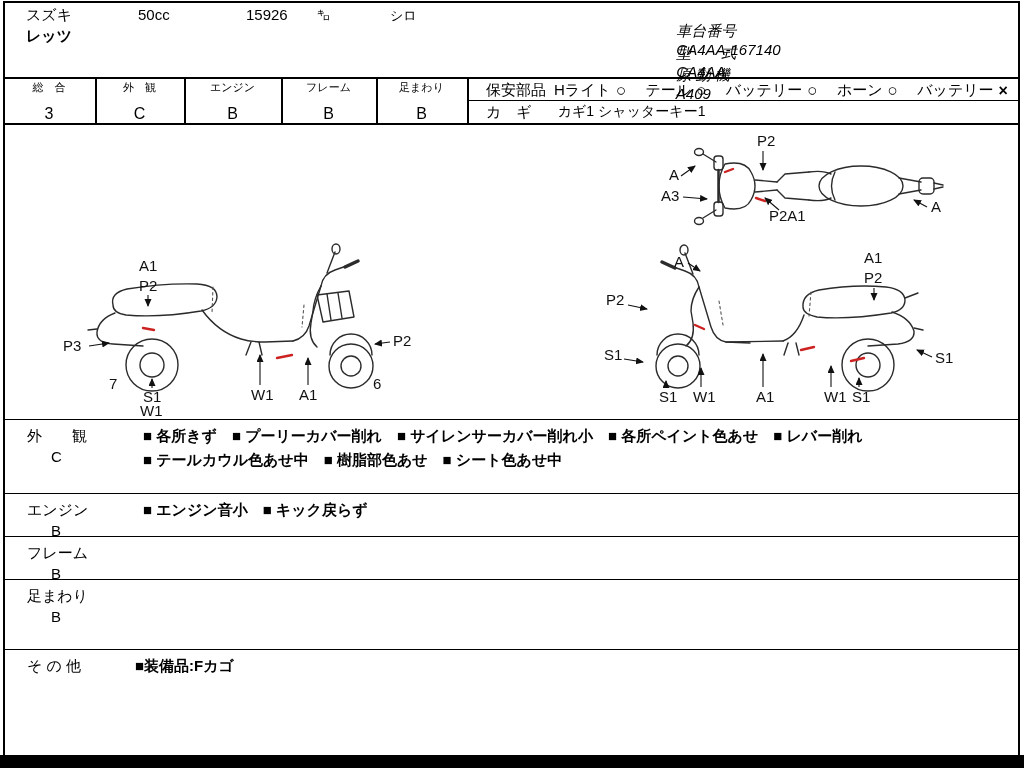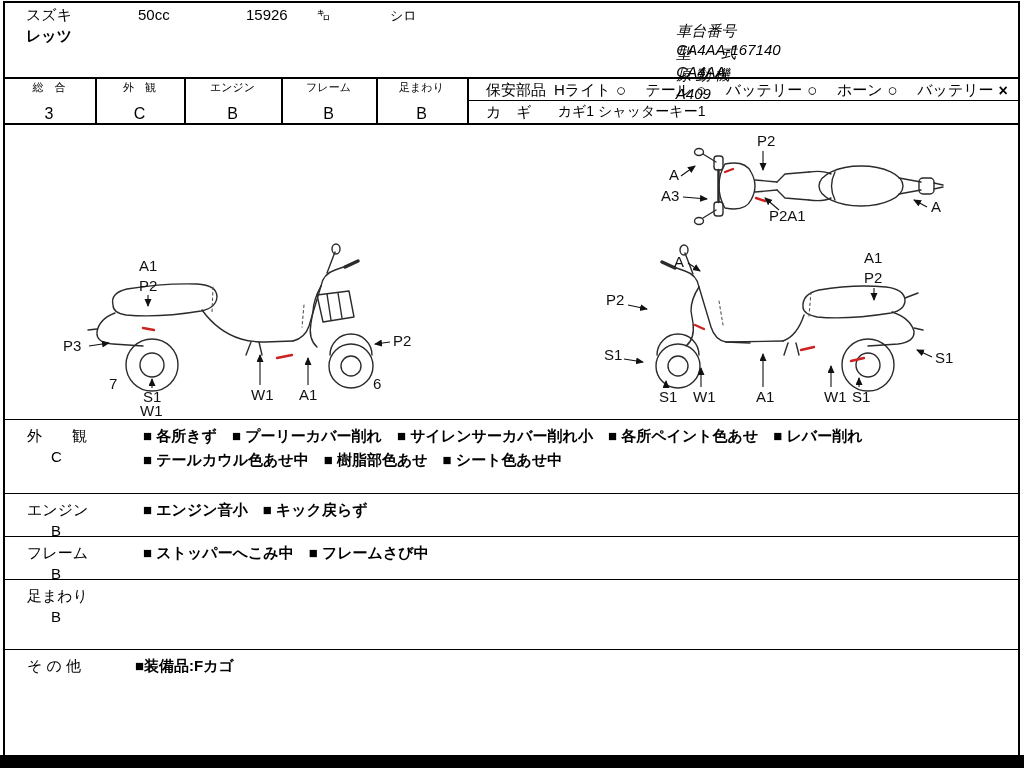--- a/index.html
+++ b/index.html
@@ -305,21 +305,20 @@
 
 <div class="crow" style="top:494px;height:42px">
   <div class="clabel">エンジン</div>
   <div class="cgrade">B</div>
   <div class="cline l1">■ エンジン音小　■ キック戻らず</div>
 </div>
 
 <div class="crow" style="top:537px;height:42px">
   <div class="clabel">フレーム</div>
   <div class="cgrade">B</div>
-  <div class="cline l1">■ ストッパーへこみ中　■ フレームさび中</div>
 </div>
 
 <div class="crow" style="top:580px;height:69px">
   <div class="clabel">足まわり</div>
   <div class="cgrade">B</div>
 </div>
 
 <div class="crow" style="top:650px;height:105px">
   <div class="clabel">そ の 他</div>
   <div class="cline l1" style="left:132px">■装備品:Fカゴ</div>

